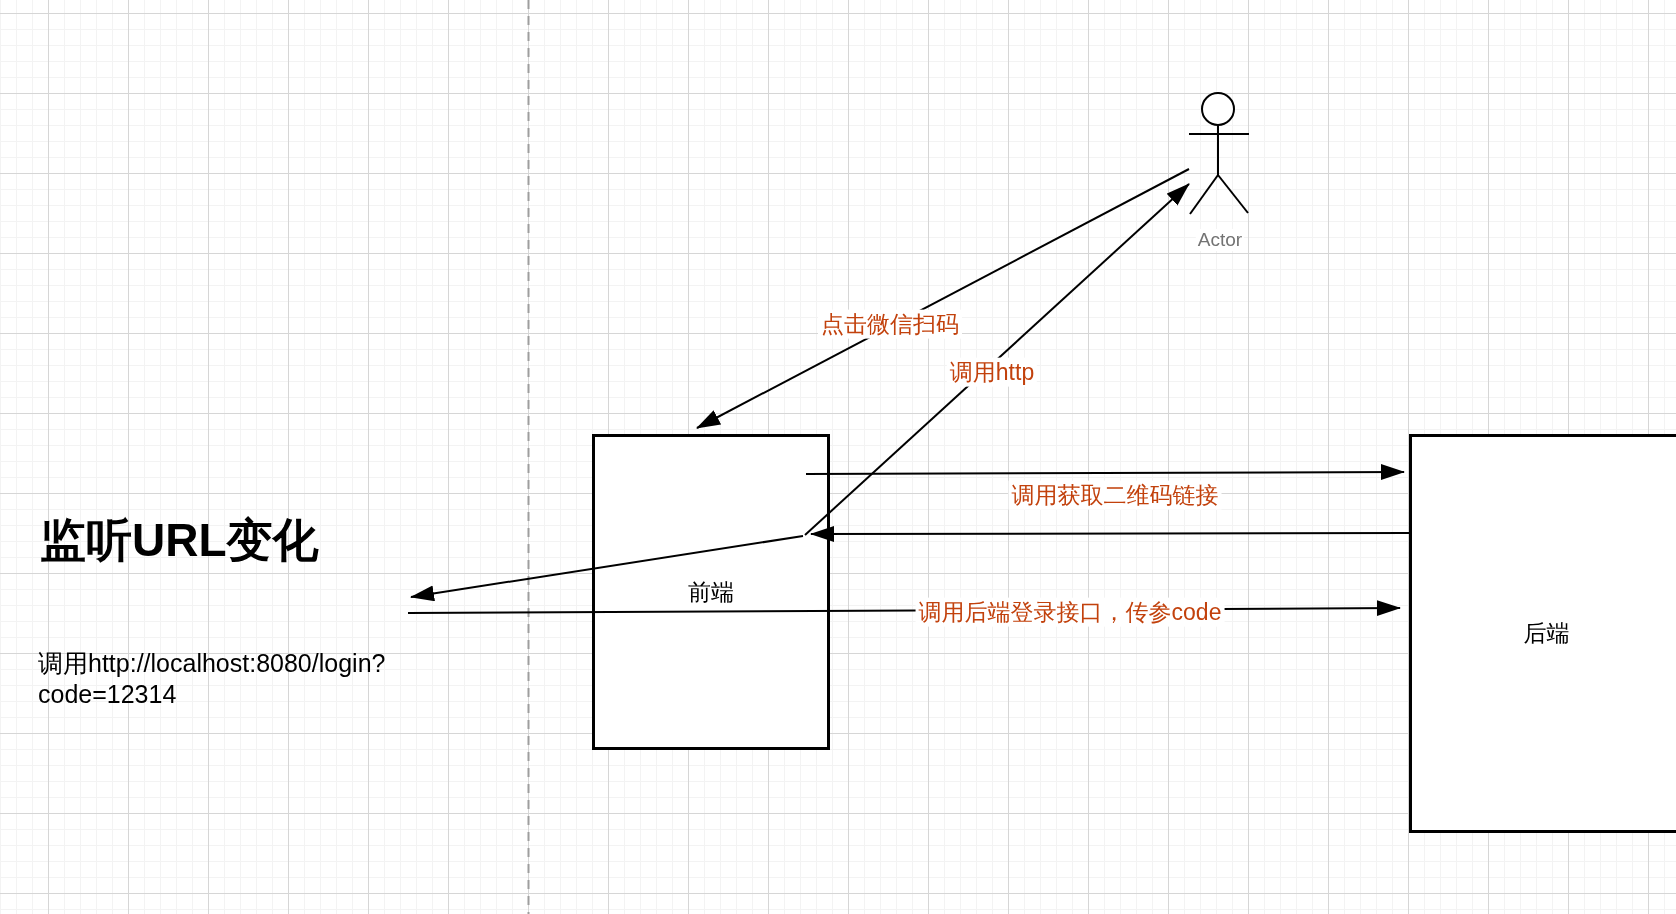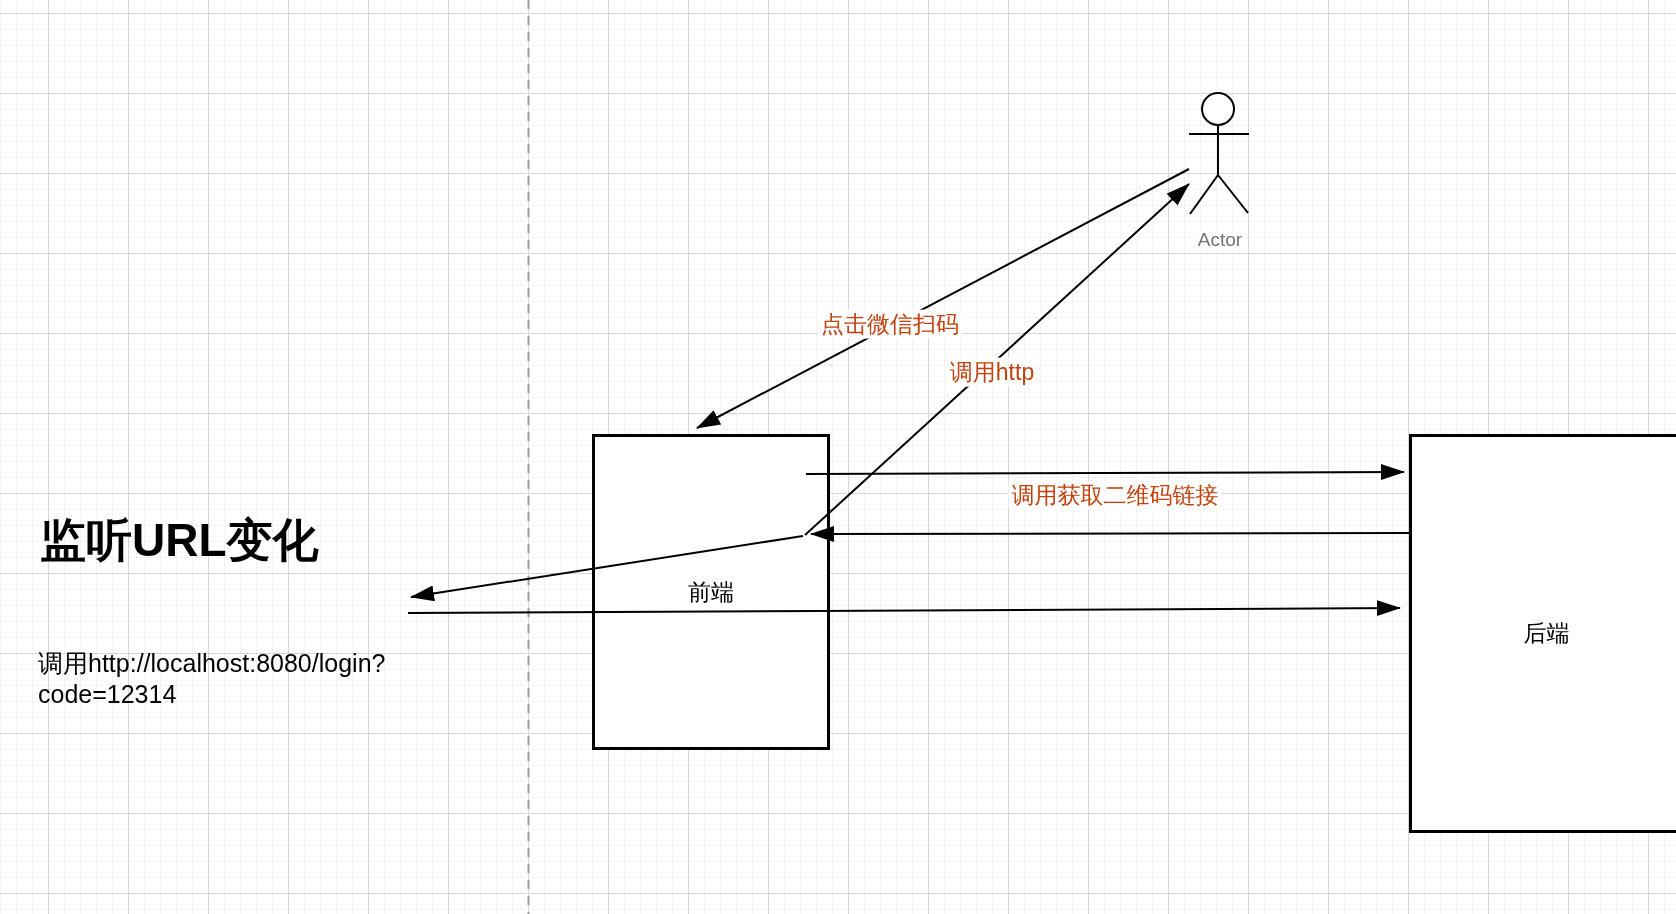--- a/index.html
+++ b/index.html
@@ -137,20 +137,21 @@
       <line x1="1218" y1="125" x2="1218" y2="175"></line>
       <line x1="1189" y1="134" x2="1249" y2="134"></line>
       <line x1="1218" y1="175" x2="1190" y2="214"></line>
       <line x1="1218" y1="175" x2="1248" y2="213"></line>
     </g>
   </svg>
 
   <div class="edge-label" id="label-click-scan">点击微信扫码</div>
   <div class="edge-label" id="label-wait-scan">调用http</div>
   <div class="edge-label" id="label-get-qrcode">调用获取二维码链接</div>
+  <div class="edge-label" id="label-login-api">调用后端登录接口，传参code</div>
 
   <div class="actor-label">Actor</div>
 
   <div class="note" id="note-title">监听URL变化</div>
   <div class="note" id="note-url">调用http://localhost:8080/login?
 code=12314</div>
 
 </div>
 
 </body></html>

